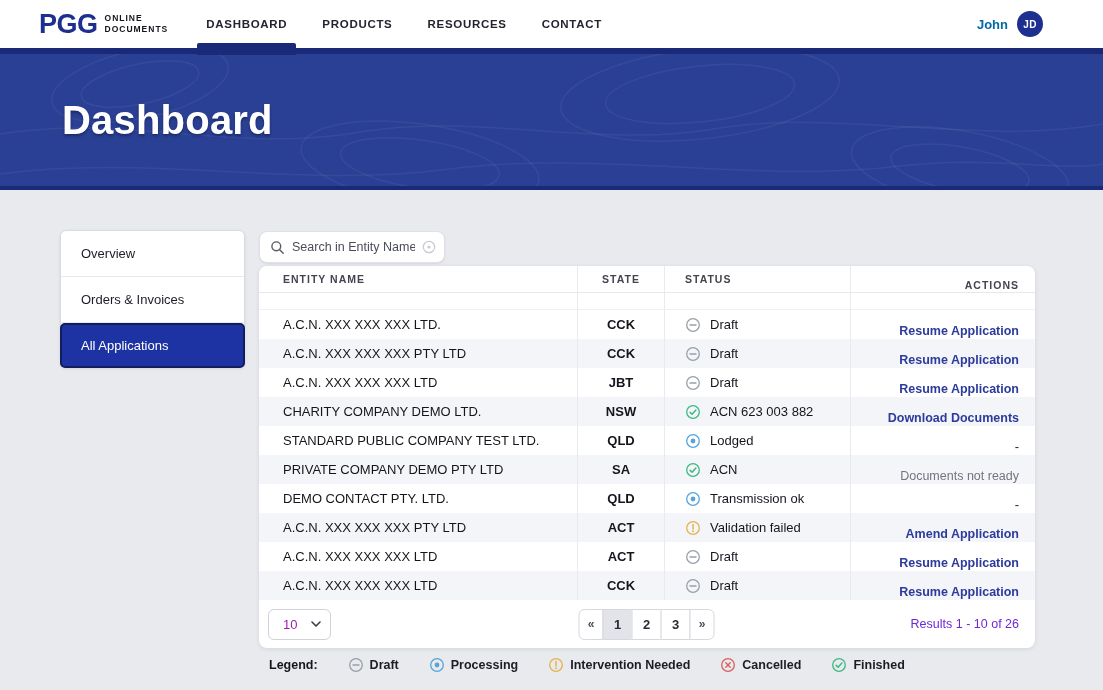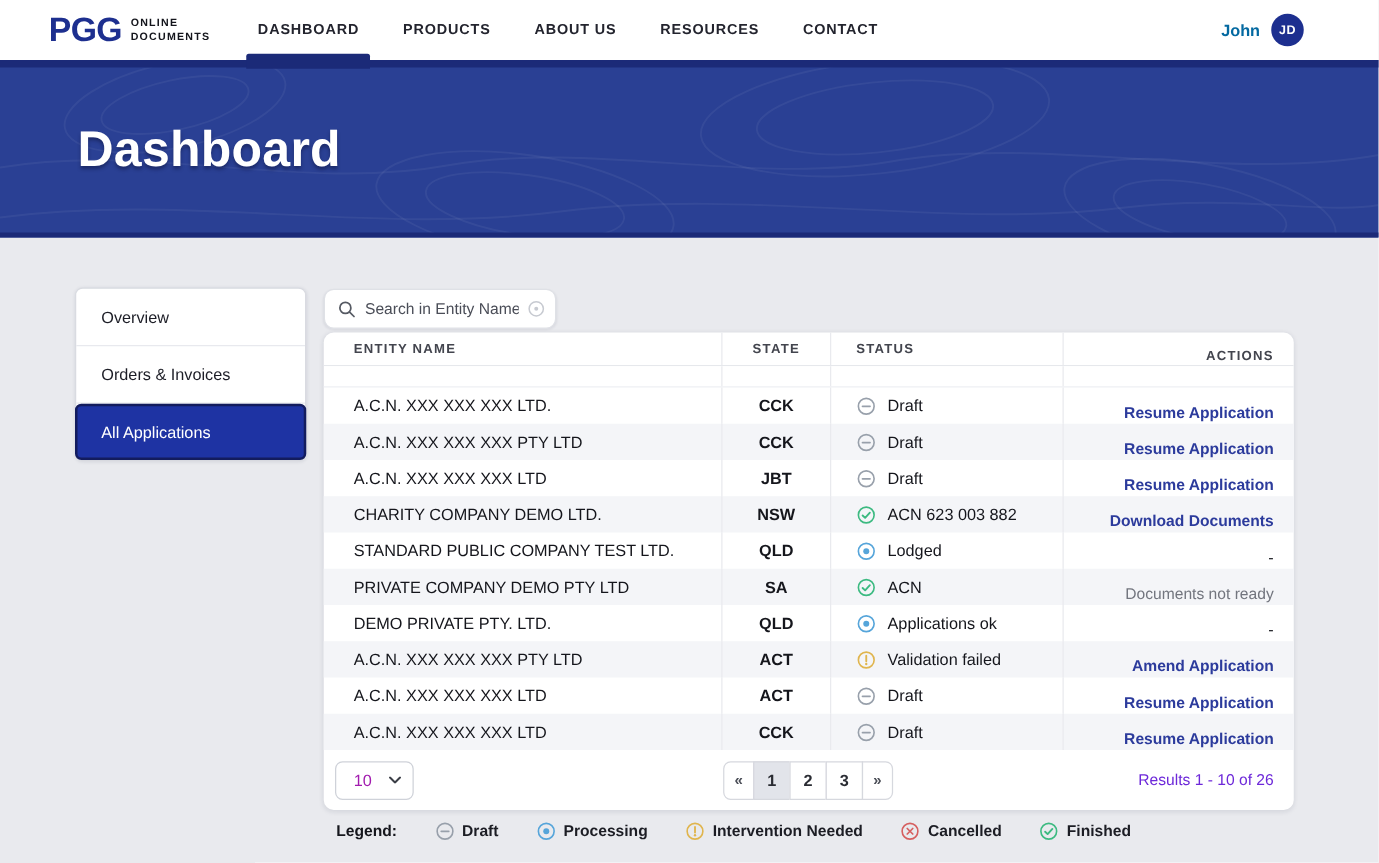--- a/index.html
+++ b/index.html
@@ -136,21 +136,20 @@
     <div class="logo">
       <span class="logo-main">PGG</span>
       <span class="logo-sub">
         <span>ONLINE</span>
         <span>DOCUMENTS</span>
       </span>
     </div>
     <nav class="main-nav">
         <div class="nav-item active">DASHBOARD</div>
         <div class="nav-item">PRODUCTS</div>
-        <div class="nav-item">ABOUT US</div>
         <div class="nav-item">RESOURCES</div>
         <div class="nav-item">CONTACT</div>
       </nav>
     <div class="user-area">
       <span class="user-name">John</span>
       <span class="avatar">JD</span>
     </div>
   </div>
 
   <div class="hero">
@@ -285,30 +284,30 @@
               <svg width="16" height="16" viewBox="0 0 16 16" fill="none">
                 <circle cx="8" cy="8" r="6.3" stroke="#3cba81" stroke-width="1.3"></circle>
                 <path d="M5.1 8.4 L7.1 10.3 L10.9 6.1" stroke="#3cba81" stroke-width="1.5" fill="none" stroke-linecap="round" stroke-linejoin="round"></path>
               </svg>
             </span>
             <span class="status-text">ACN</span>
           </div>
           <div class="c-act"><span class="action-muted">Documents not ready</span></div>
         </div>
         <div class="trow">
-          <div class="c-ent vline">DEMO PRIVATE PTY. LTD.</div>
+          <div class="c-ent vline">DEMO CONTACT PTY. LTD.</div>
           <div class="c-state vline">QLD</div>
           <div class="c-status vline">
             <span class="icon-wrap">
               <svg width="16" height="16" viewBox="0 0 16 16" fill="none">
                 <circle cx="8" cy="8" r="6.3" stroke="#56a5da" stroke-width="1.3"></circle>
                 <circle cx="8" cy="8" r="2.4" fill="#56a5da"></circle>
               </svg>
             </span>
-            <span class="status-text">Applications ok</span>
+            <span class="status-text">Transmission ok</span>
           </div>
           <div class="c-act"><span class="action-dash">-</span></div>
         </div>
         <div class="trow stripe">
           <div class="c-ent vline">A.C.N. XXX XXX XXX PTY LTD</div>
           <div class="c-state vline">ACT</div>
           <div class="c-status vline">
             <span class="icon-wrap">
               <svg width="16" height="16" viewBox="0 0 16 16" fill="none">
                 <circle cx="8" cy="8" r="6.3" stroke="#e0b54e" stroke-width="1.3"></circle>

